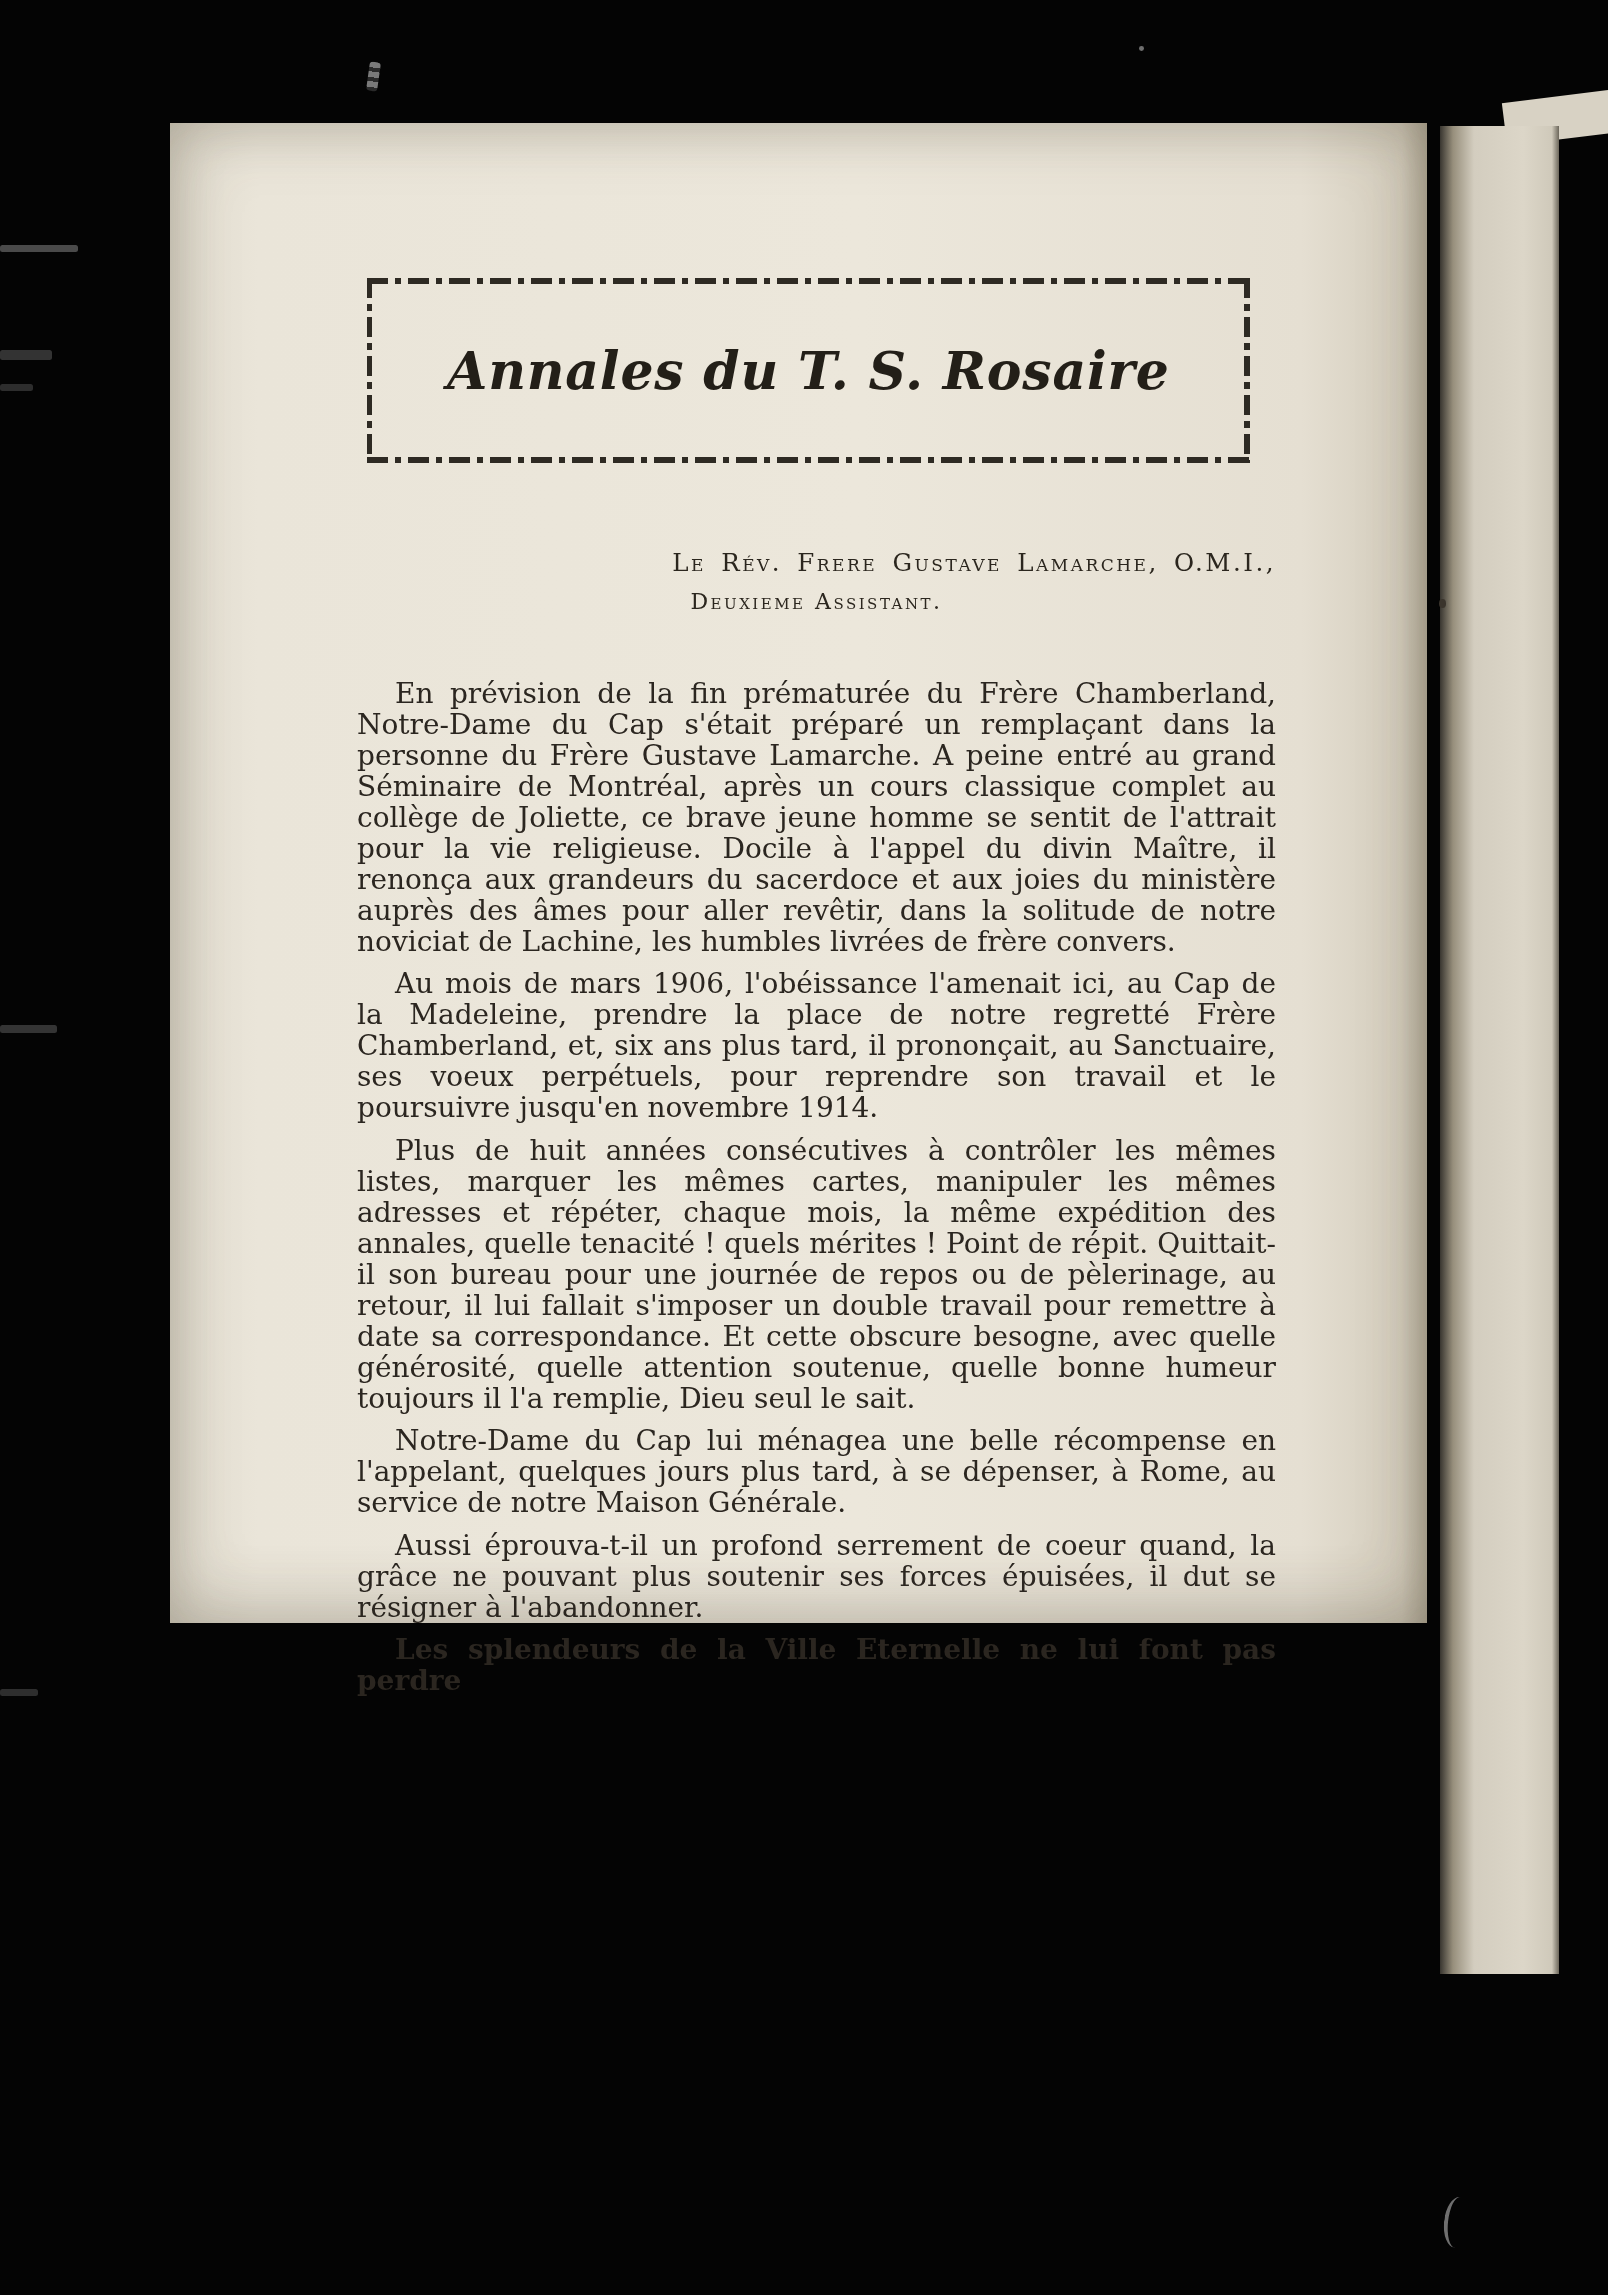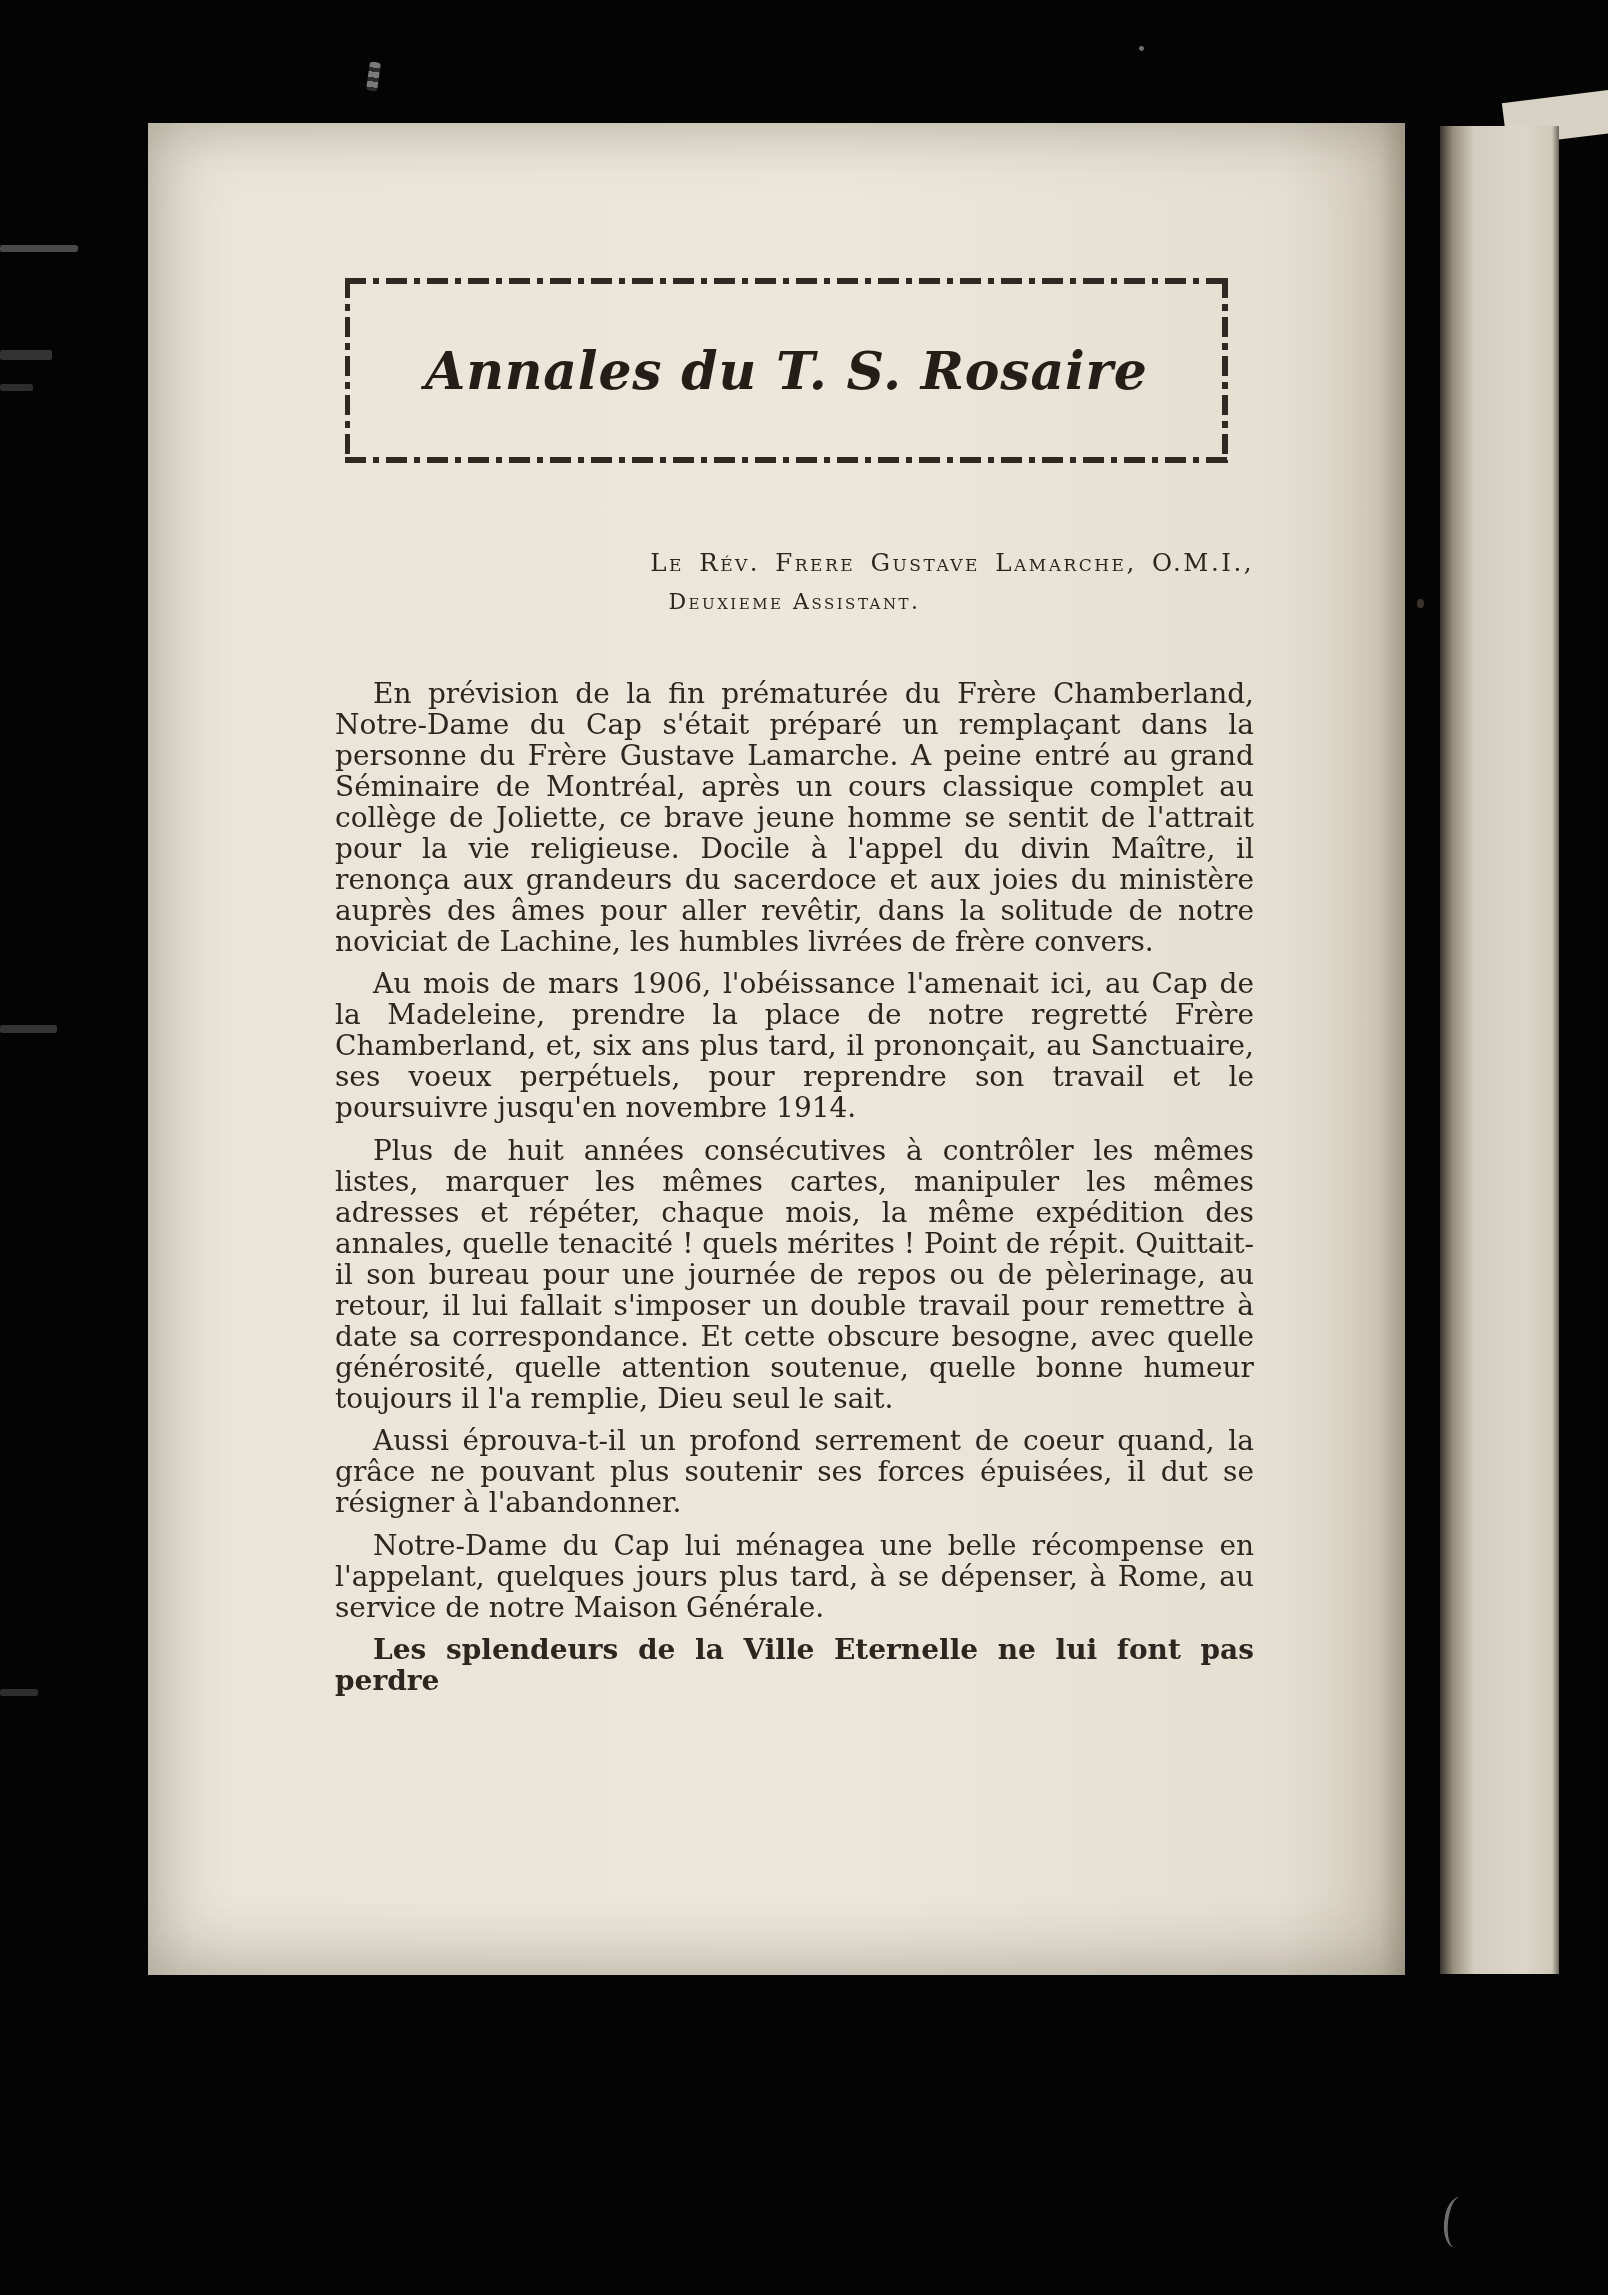--- a/index.html
+++ b/index.html
@@ -12,24 +12,24 @@
     width: 1609px;
     height: 2295px;
     background: #040404;
     overflow: hidden;
     font-family: "DejaVu Serif", "Liberation Serif", serif;
   }
 
   
   .page {
     position: absolute;
-    left: 148px;
+    left: 170px;
     top: 123px;
     width: 1257px;
-    height: 1852px;
+    height: 1500px;
     background: linear-gradient(90deg,
       #e2ddd0 0%, #eae5d9 7%, #ece7db 55%,
       #e5dfd2 90%, #d4cdbd 98%, #b9b19f 100%);
     box-shadow: inset 0 0 74px rgba(90,80,60,.18),
                 inset 0 -23px 57px rgba(90,80,60,.16),
                 inset 0 14.7px 41px rgba(90,80,60,.12);
   }
   .page-inner {
     position: absolute;
     left: 187px;
@@ -195,22 +195,22 @@
 
       <div class="heading">
         <div class="h1">Le Rév. Frere Gustave Lamarche, O.M.I.,</div>
         <div class="h2">Deuxieme Assistant.</div>
       </div>
 
       <div class="bodytext">
         <p>En prévision de la fin prématurée du Frère Chamberland, Notre-Dame du Cap s'était préparé un remplaçant dans la personne du Frère Gustave Lamarche.  A peine entré au grand Séminaire de Montréal, après un cours classique complet au collège de Joliette, ce brave jeune homme se sentit de l'attrait pour la vie religieuse.  Docile à l'appel du divin Maître, il renonça aux grandeurs du sacerdoce et aux joies du ministère auprès des âmes pour aller revêtir, dans la solitude de notre noviciat de Lachine, les humbles livrées de frère convers.</p>
         <p>Au mois de mars 1906, l'obéissance l'amenait ici, au Cap de la Madeleine, prendre la place de notre regretté Frère Chamberland, et, six ans plus tard, il prononçait, au Sanctuaire, ses voeux perpétuels, pour reprendre son travail et le poursuivre jusqu'en novembre 1914.</p>
         <p>Plus de huit années consécutives à contrôler les mêmes listes, marquer les mêmes cartes, manipuler les mêmes adresses et répéter, chaque mois, la même expédition des annales, quelle tenacité ! quels mérites !  Point de répit.  Quittait-il son bureau pour une journée de repos ou de pèlerinage, au retour, il lui fallait s'imposer un double travail pour remettre à date sa correspondance.  Et cette obscure besogne, avec quelle générosité, quelle attention soutenue, quelle bonne humeur toujours il l'a remplie, Dieu seul le sait.</p>
+        <p>Notre-Dame du Cap lui ménagea une belle récompense en l'appelant, quelques jours plus tard, à se dépenser, à Rome, au service de notre Maison Générale.</p>
         <p>Aussi éprouva-t-il un profond serrement de coeur quand, la grâce ne pouvant plus soutenir ses forces épuisées, il dut se résigner à l'abandonner.</p>
-        <p>Notre-Dame du Cap lui ménagea une belle récompense en l'appelant, quelques jours plus tard, à se dépenser, à Rome, au service de notre Maison Générale.</p>
         <p>Les splendeurs de la Ville Eternelle ne lui font pas perdre</p>
       </div>
 
     </div>
   </div>
 
 </div>
 
 
 </body></html>

